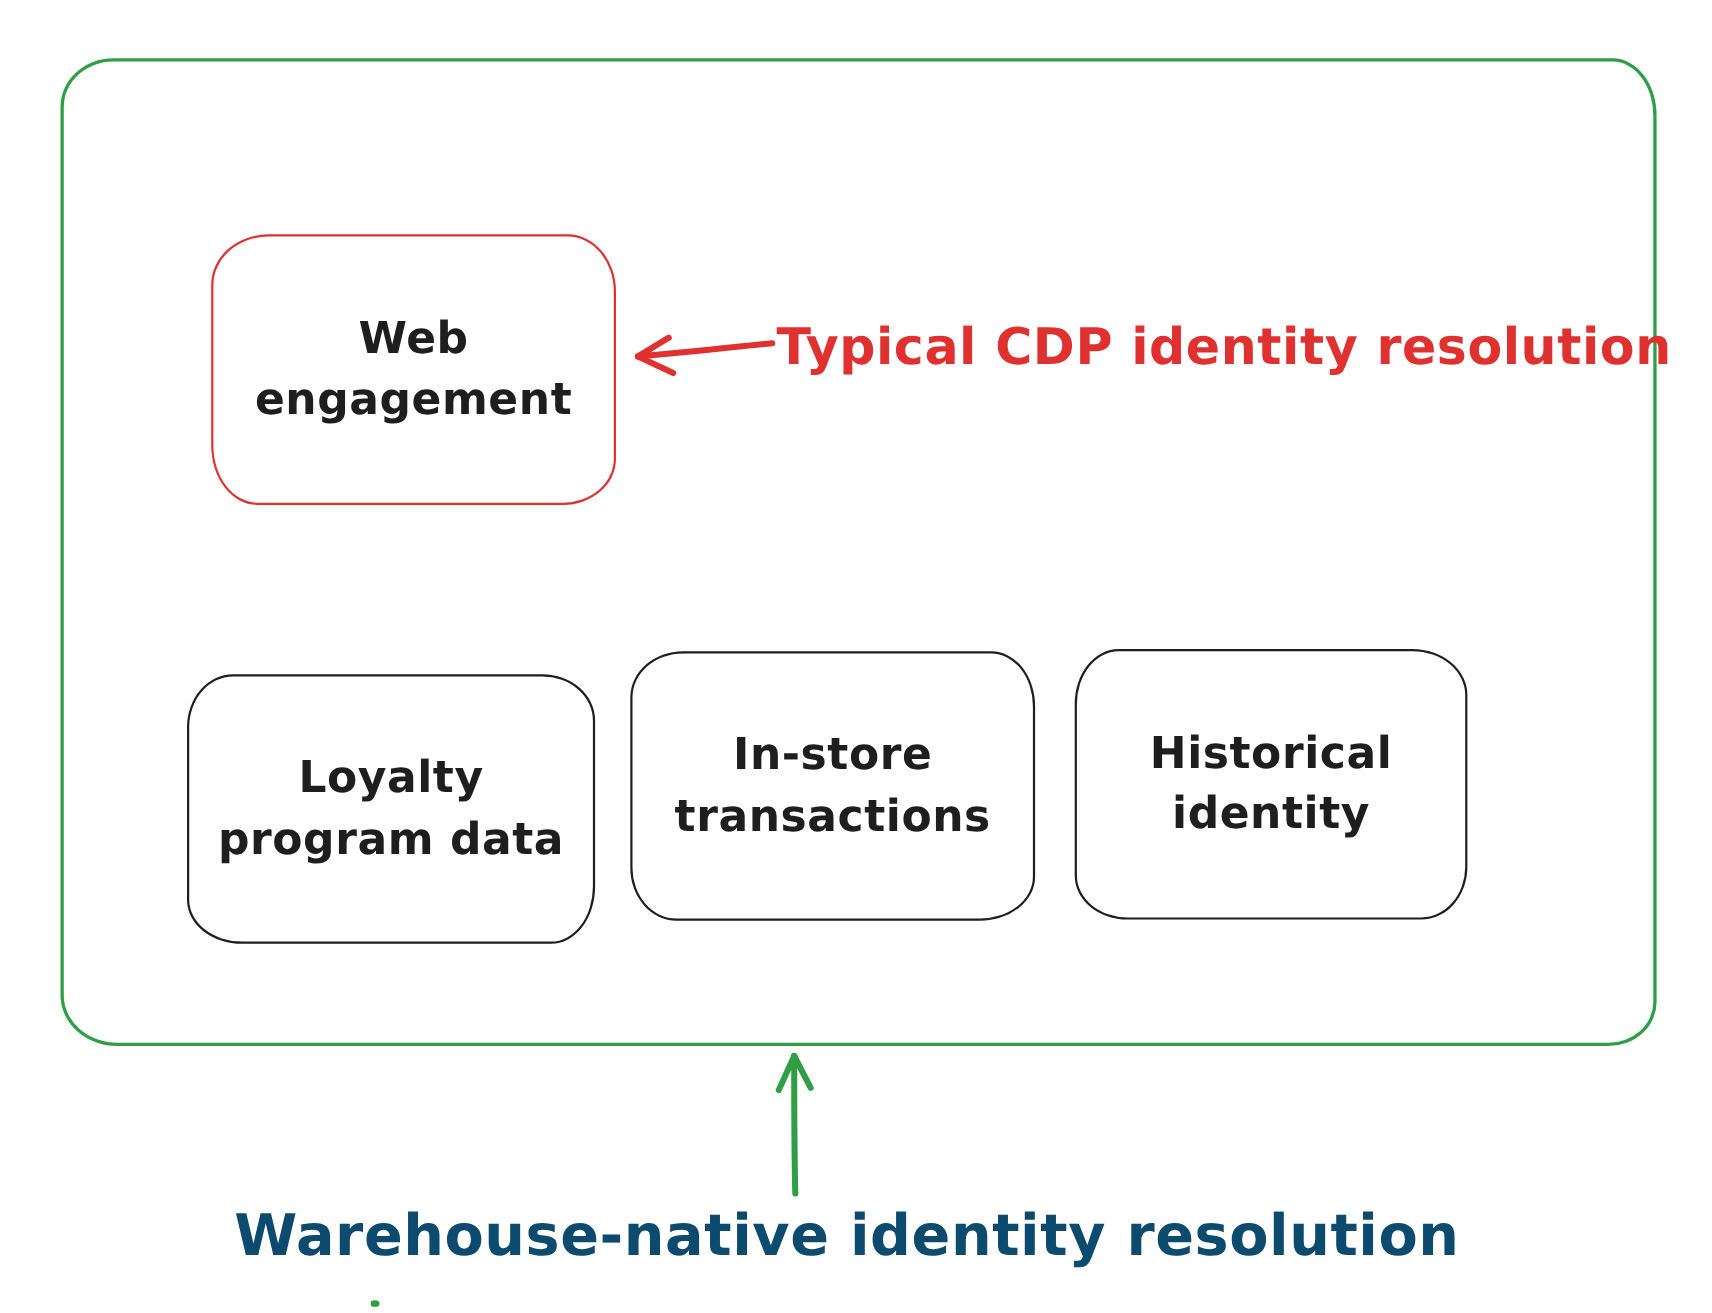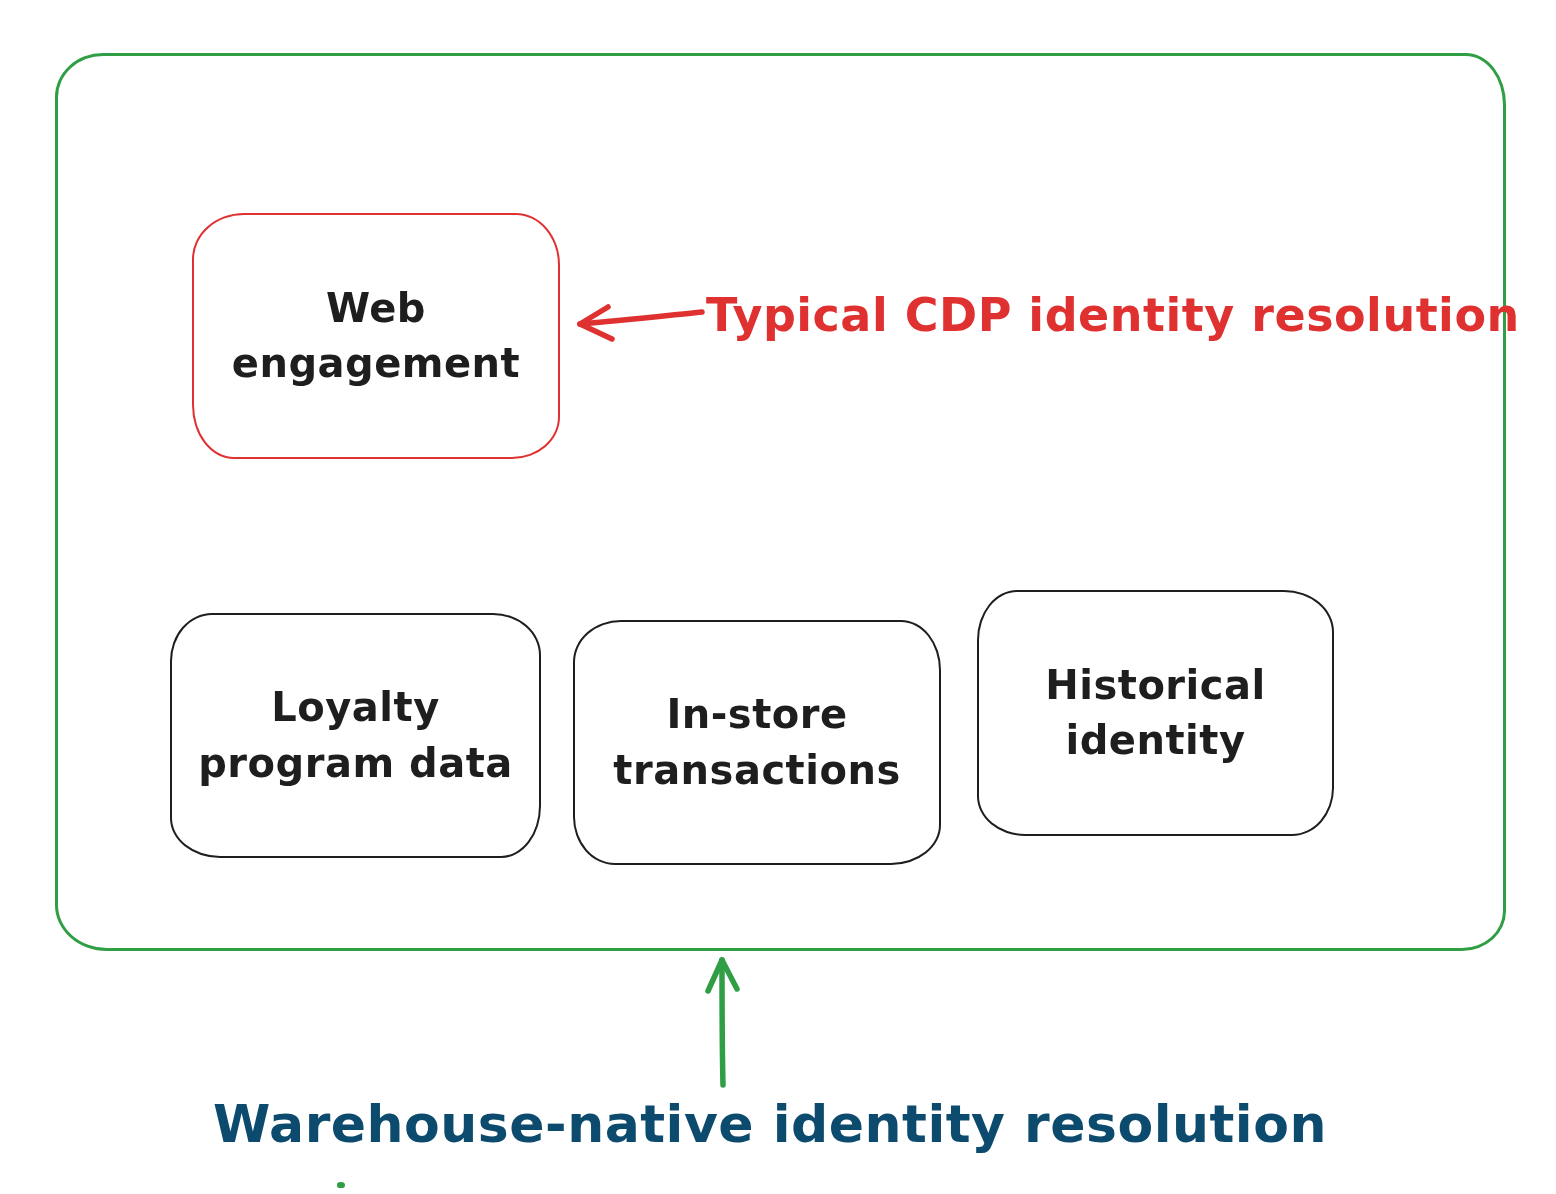--- a/index.html
+++ b/index.html
@@ -54,21 +54,21 @@
   .box-loyalty {
     left: 170px;
     top: 613px;
     width: 367px;
     height: 241px;
     border: 2.5px solid #1e1e1e;
     border-radius: 42px 48px 40px 50px / 48px 42px 52px 40px;
   }
   .box-instore {
     left: 573px;
-    top: 620px;
+    top: 592px;
     width: 364px;
     height: 241px;
     border: 2.5px solid #1e1e1e;
     border-radius: 48px 40px 50px 42px / 42px 50px 40px 48px;
   }
   .box-historical {
     left: 977px;
     top: 590px;
     width: 353px;
     height: 242px;

